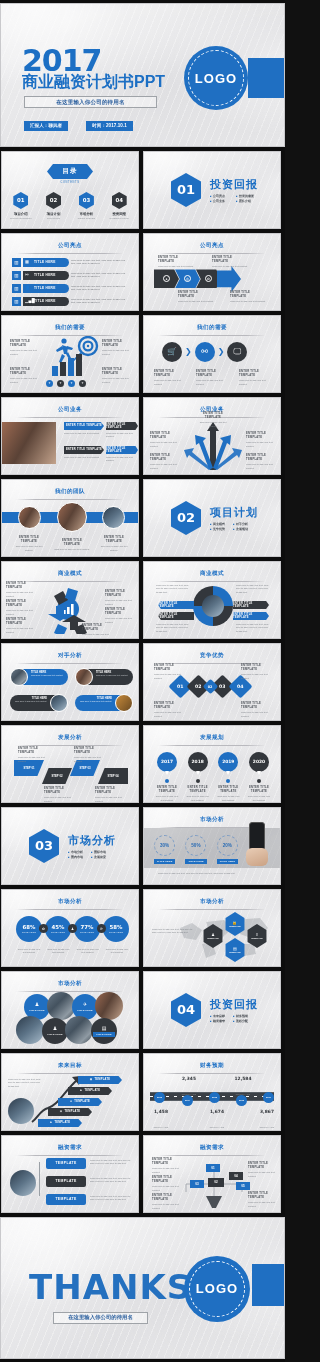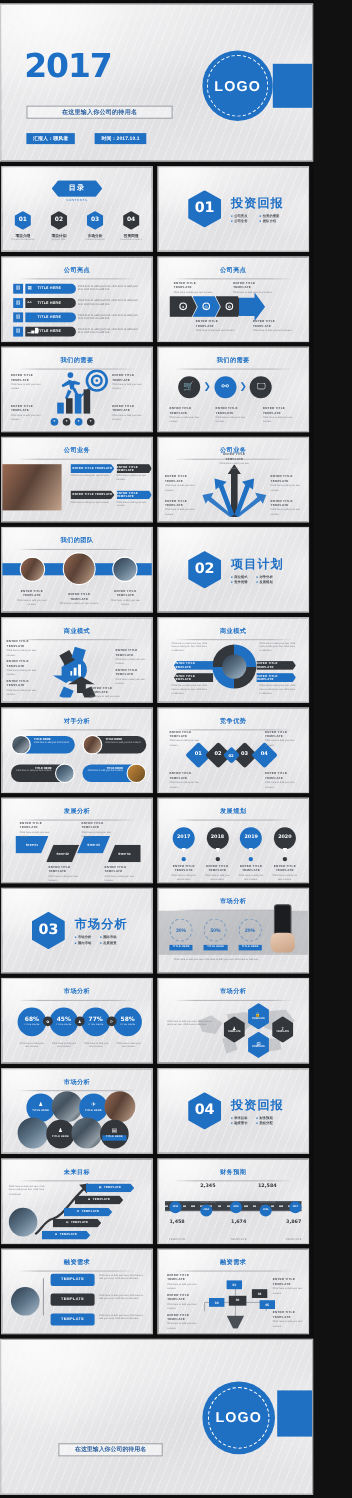--- a/index.html
+++ b/index.html
@@ -218,20 +218,21 @@
   .txtblk b{ display:block; font-size:2.7px; color:#4c5158; letter-spacing:.25px; margin-bottom:1px;}
 </style>
 </head>
 <body>
 
 <div class="deck">
 
   <div class="slide hero">
     <div class="sc">
       <div class="hero-year">2017</div>
+      <div class="hero-cn">商业融资计划书PPT</div>
       <div class="hero-sub">在这里输入你公司的待用名</div>
       <div class="hero-bar"></div>
       <div class="hero-logo">
         <div class="dash"></div>
         <div class="ltxt">LOGO</div>
       </div>
       <div class="meta">
         <span>汇报人：聊风者</span>
         <span>时间：2017.10.1</span>
       </div>
@@ -955,20 +956,21 @@
       <div class="abs txtblk" style="left:8px;top:40px;width:34px"><b>ENTER TITLE TEMPLATE</b><span>Click here to add your text content.</span></div>
       <div class="abs txtblk" style="left:8px;top:58px;width:34px"><b>ENTER TITLE TEMPLATE</b><span>Click here to add your text content.</span></div>
       <div class="abs txtblk" style="left:104px;top:26px;width:30px"><b>ENTER TITLE TEMPLATE</b><span>Click here to add your text content.</span></div>
       <div class="abs txtblk" style="left:104px;top:56px;width:30px"><b>ENTER TITLE TEMPLATE</b><span>Click here to add your text content.</span></div>
     </div>
       </div>
   </div>
 
   <div class="slide thanks">
     <div class="sc">
+      <div class="thx">THANKS</div>
       <div class="thx-sub">在这里输入你公司的待用名</div>
       <div class="thx-bar"></div>
       <div class="thx-logo">
         <div class="dash"></div>
         <div class="ltxt">LOGO</div>
       </div>
     </div>
   </div>
 
 </div>

